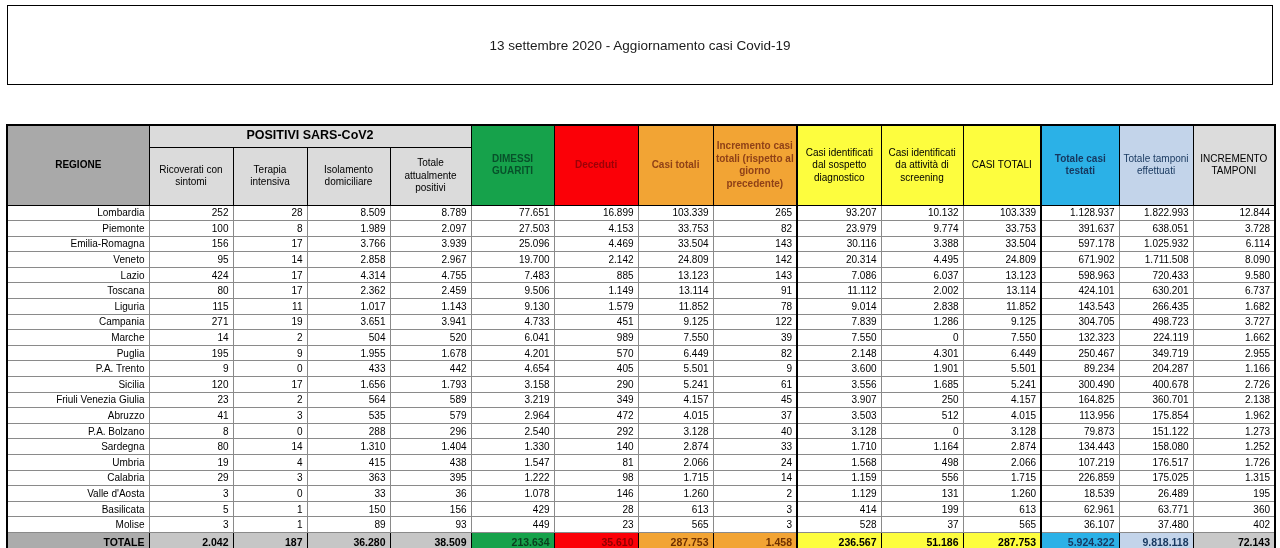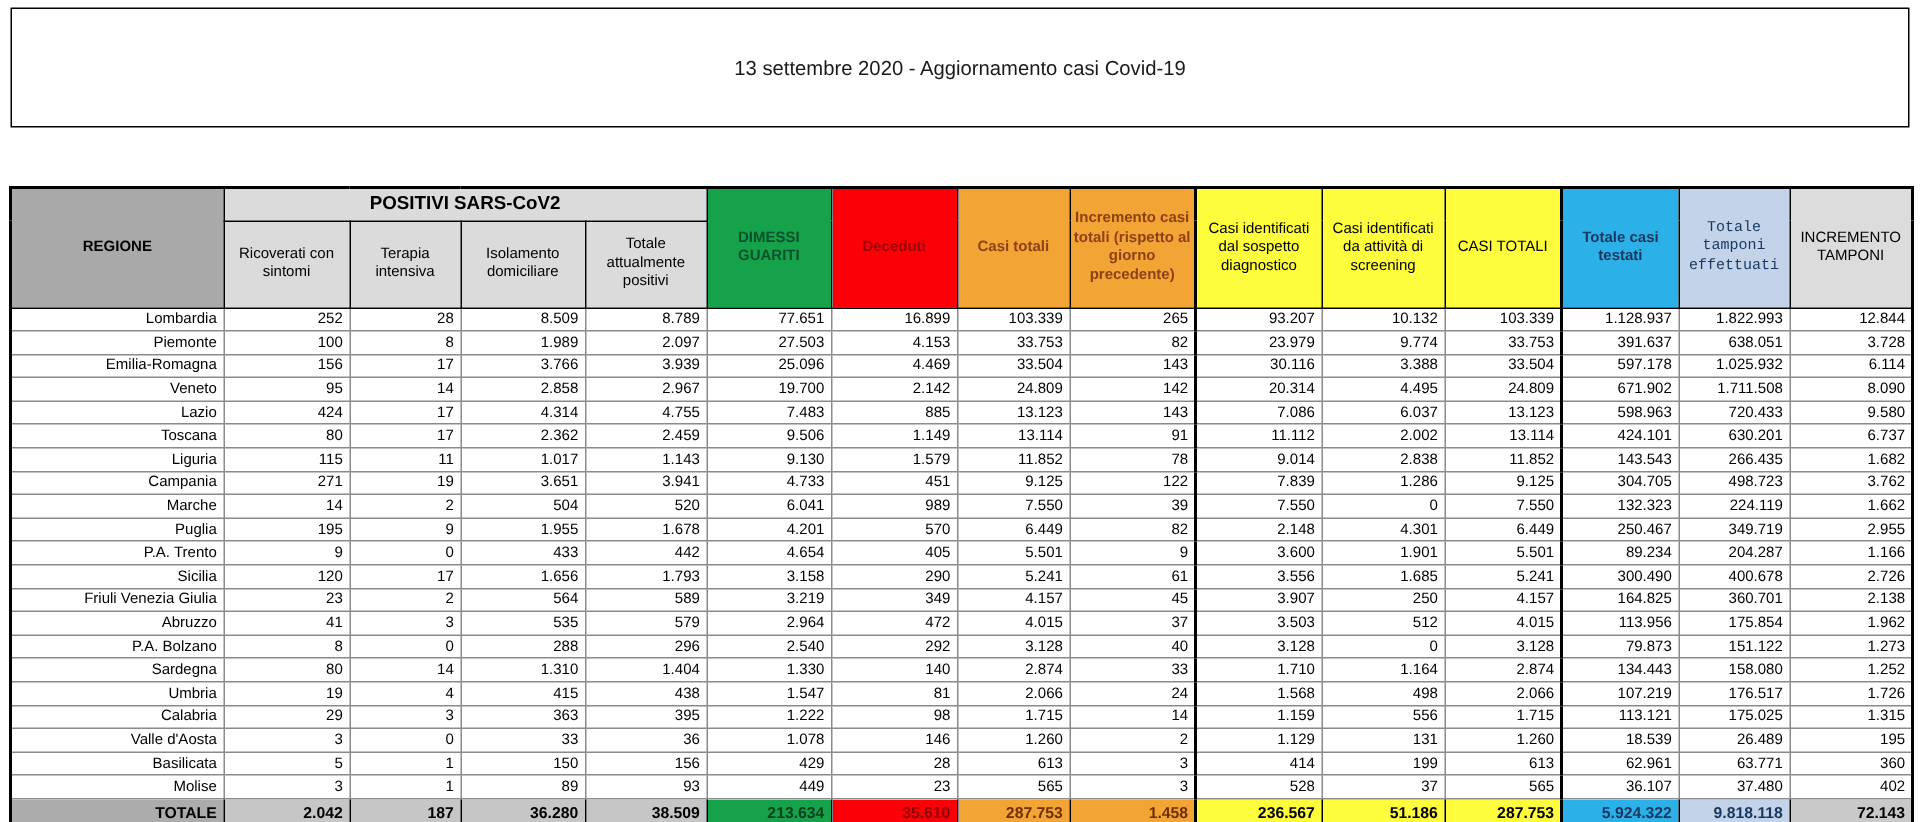--- a/index.html
+++ b/index.html
@@ -41,21 +41,21 @@
   tr.total-row td.t-label { text-align:right;padding-left:24px; }
 
   
   .h-gray   { background:#a9a9a9; }
   .h-light  { background:#dbdbdb; }
   .h-green  { background:#16a24b; color:#07512a; }
   .h-red    { background:#fb0007; color:#9b0007; }
   .h-orange { background:#f2a434; color:#8f4117; }
   .h-yellow { background:#fdfd3e; color:#000; }
   .h-cyan   { background:#2bb1e7; color:#17375e; }
-  .h-lblue  { background:#c3d4ea; color:#17375e;font-family:Liberation Mono, monospace; }
+  .h-lblue  { background:#c3d4ea; color:#17375e; }
   .h-gray2  { background:#dcdcdc; color:#000; }
 
   .t-gray   { background:#c6c6c6; }
   .t-label  { background:#acacac; }
   .t-green  { background:#16a24b; color:#0a3d1e; }
   .t-red    { background:#fb0007; color:#8b0000; }
   .t-orange { background:#f2a434; color:#6e3000; }
   .t-yellow { background:#fdfd3e; color:#000; }
   .t-cyan   { background:#2bb1e7; color:#17375e; }
   .t-lblue  { background:#c3d4ea; color:#17375e; }
@@ -238,21 +238,21 @@
         <td class="num">3.941</td>
         <td class="num">4.733</td>
         <td class="num">451</td>
         <td class="num">9.125</td>
         <td class="num">122</td>
         <td class="num tl">7.839</td>
         <td class="num">1.286</td>
         <td class="num">9.125</td>
         <td class="num tl">304.705</td>
         <td class="num">498.723</td>
-        <td class="num">3.762</td>
+        <td class="num">3.727</td>
       </tr>
       <tr>
         <td class="region">Marche</td>
         <td class="num">14</td>
         <td class="num">2</td>
         <td class="num">504</td>
         <td class="num">520</td>
         <td class="num">6.041</td>
         <td class="num">989</td>
         <td class="num">7.550</td>
@@ -406,21 +406,21 @@
         <td class="num">3</td>
         <td class="num">363</td>
         <td class="num">395</td>
         <td class="num">1.222</td>
         <td class="num">98</td>
         <td class="num">1.715</td>
         <td class="num">14</td>
         <td class="num tl">1.159</td>
         <td class="num">556</td>
         <td class="num">1.715</td>
-        <td class="num tl">113.121</td>
+        <td class="num tl">226.859</td>
         <td class="num">175.025</td>
         <td class="num">1.315</td>
       </tr>
       <tr>
         <td class="region">Valle d'Aosta</td>
         <td class="num">3</td>
         <td class="num">0</td>
         <td class="num">33</td>
         <td class="num">36</td>
         <td class="num">1.078</td>

